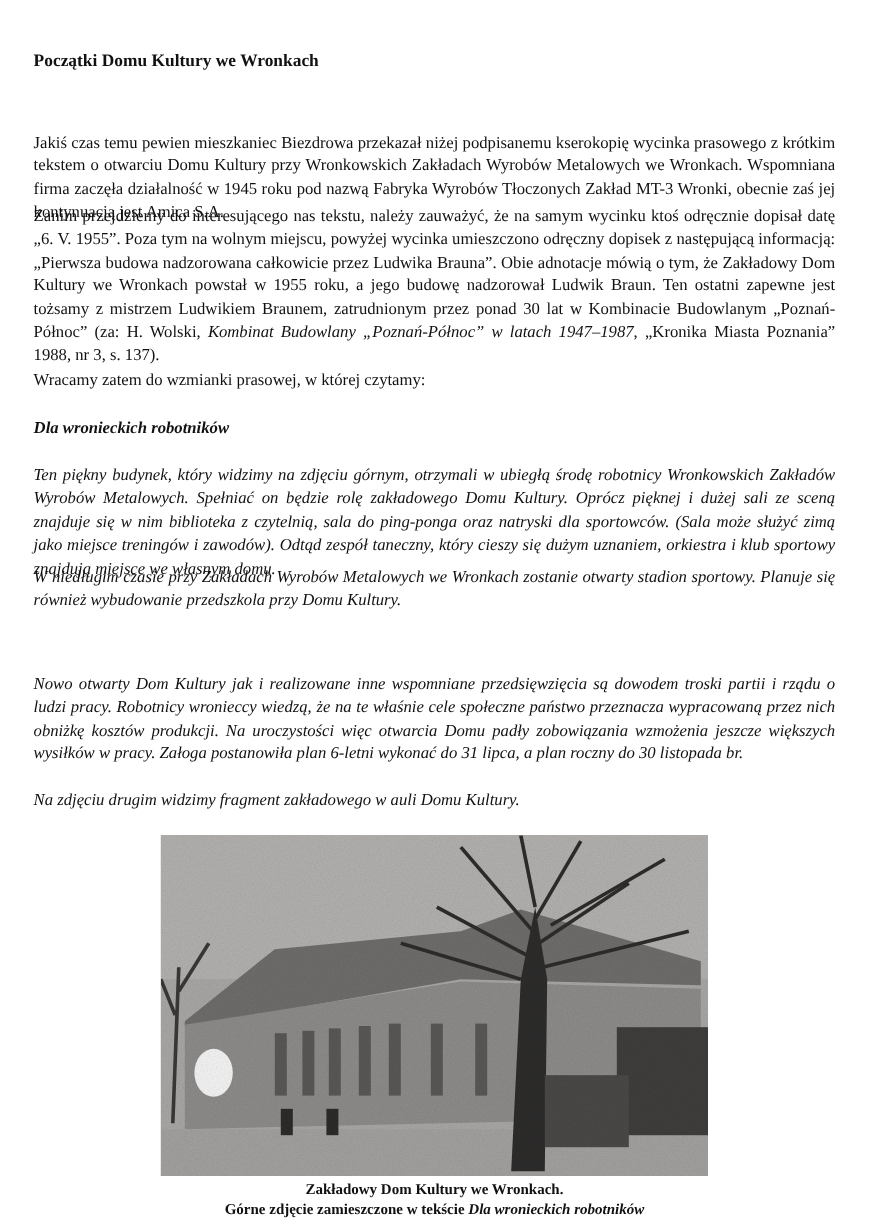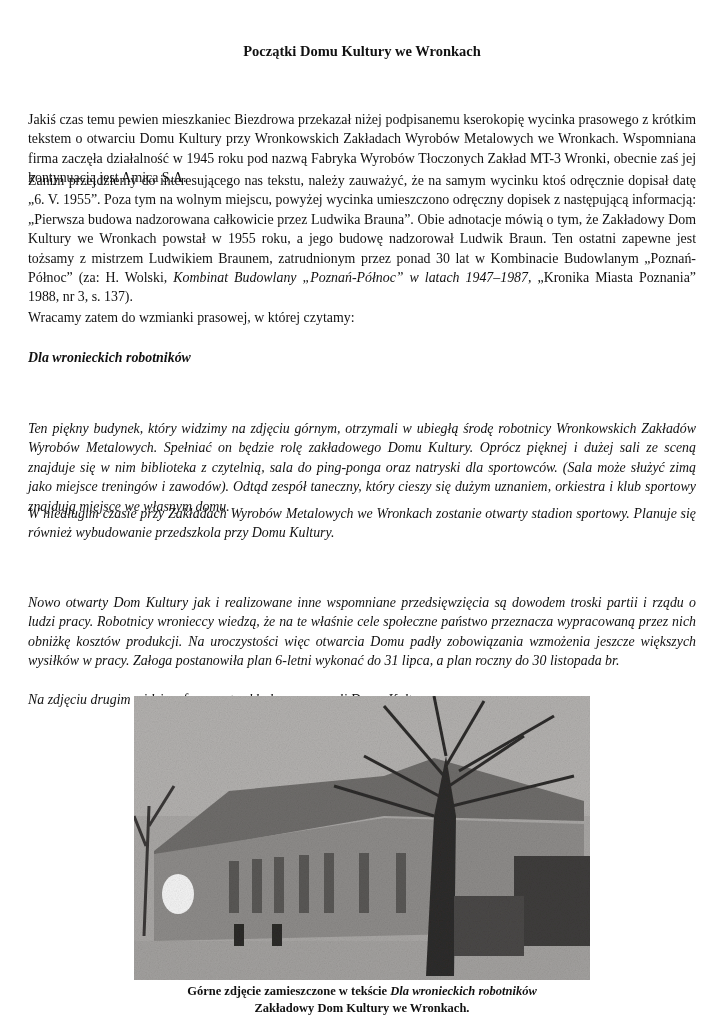--- a/index.html
+++ b/index.html
@@ -1,23 +1,23 @@
 <!DOCTYPE html>
 <html><head>
 <meta charset="utf-8">
 <style>
   html, body { margin: 0; padding: 0; background: #ffffff; }
   body { width: 724px; height: 1024px; position: relative; overflow: hidden;
          font-family: "Liberation Serif", serif; color: #111; }
   .page { position: absolute; left: 28px; top: 0; width: 668px; }
-  .title { position: absolute; left: 0; width: 668px; top: 43px; text-align: center;
+  .title { position: absolute; left: 0; width: 668px; top: 43px; 
            font-weight: bold; font-size: 14.5px; }
   .para { position: absolute; left: 0; width: 668px; font-size: 13.9px; line-height: 19.4px;
           text-align: justify; margin: 0; }
-  .it { font-style: italic; margin-top: 32px; }
+  .it { font-style: italic; }
   .bi { font-style: italic; font-weight: bold; }
   .photo { position: absolute; left: 134px; top: 696px; width: 456px; height: 284px;
            overflow: hidden; background: #9c9a98; }
   .caption { position: absolute; left: 0; width: 724px; top: 983px; text-align: center;
              font-weight: bold; font-size: 12.5px; line-height: 17px; font-family: "Liberation Serif", serif; }
 </style>
 </head>
 <body>
 
 <div class="page">
@@ -93,15 +93,15 @@
       <rect x="138" y="228" width="10" height="22" fill="#2d2b2a"></rect>
 
       <ellipse cx="44" cy="198" rx="16" ry="20" fill="#f4f4f4"></ellipse>
 
       <path d="M10,240 L15,110 M15,130 L40,90 M12,150 L0,120" stroke="#3a3837" stroke-width="3" fill="none"></path>
     </g>
   </svg>
 </div>
 
 <div class="caption">
+  <div>Zakładowy Dom Kultury we Wronkach.</div>
   <div><span>Górne zdjęcie zamieszczone w tekście </span><span class="it">Dla wronieckich robotników</span></div>
-  <div>Zakładowy Dom Kultury we Wronkach.</div>
 </div>
 
 </body></html>

